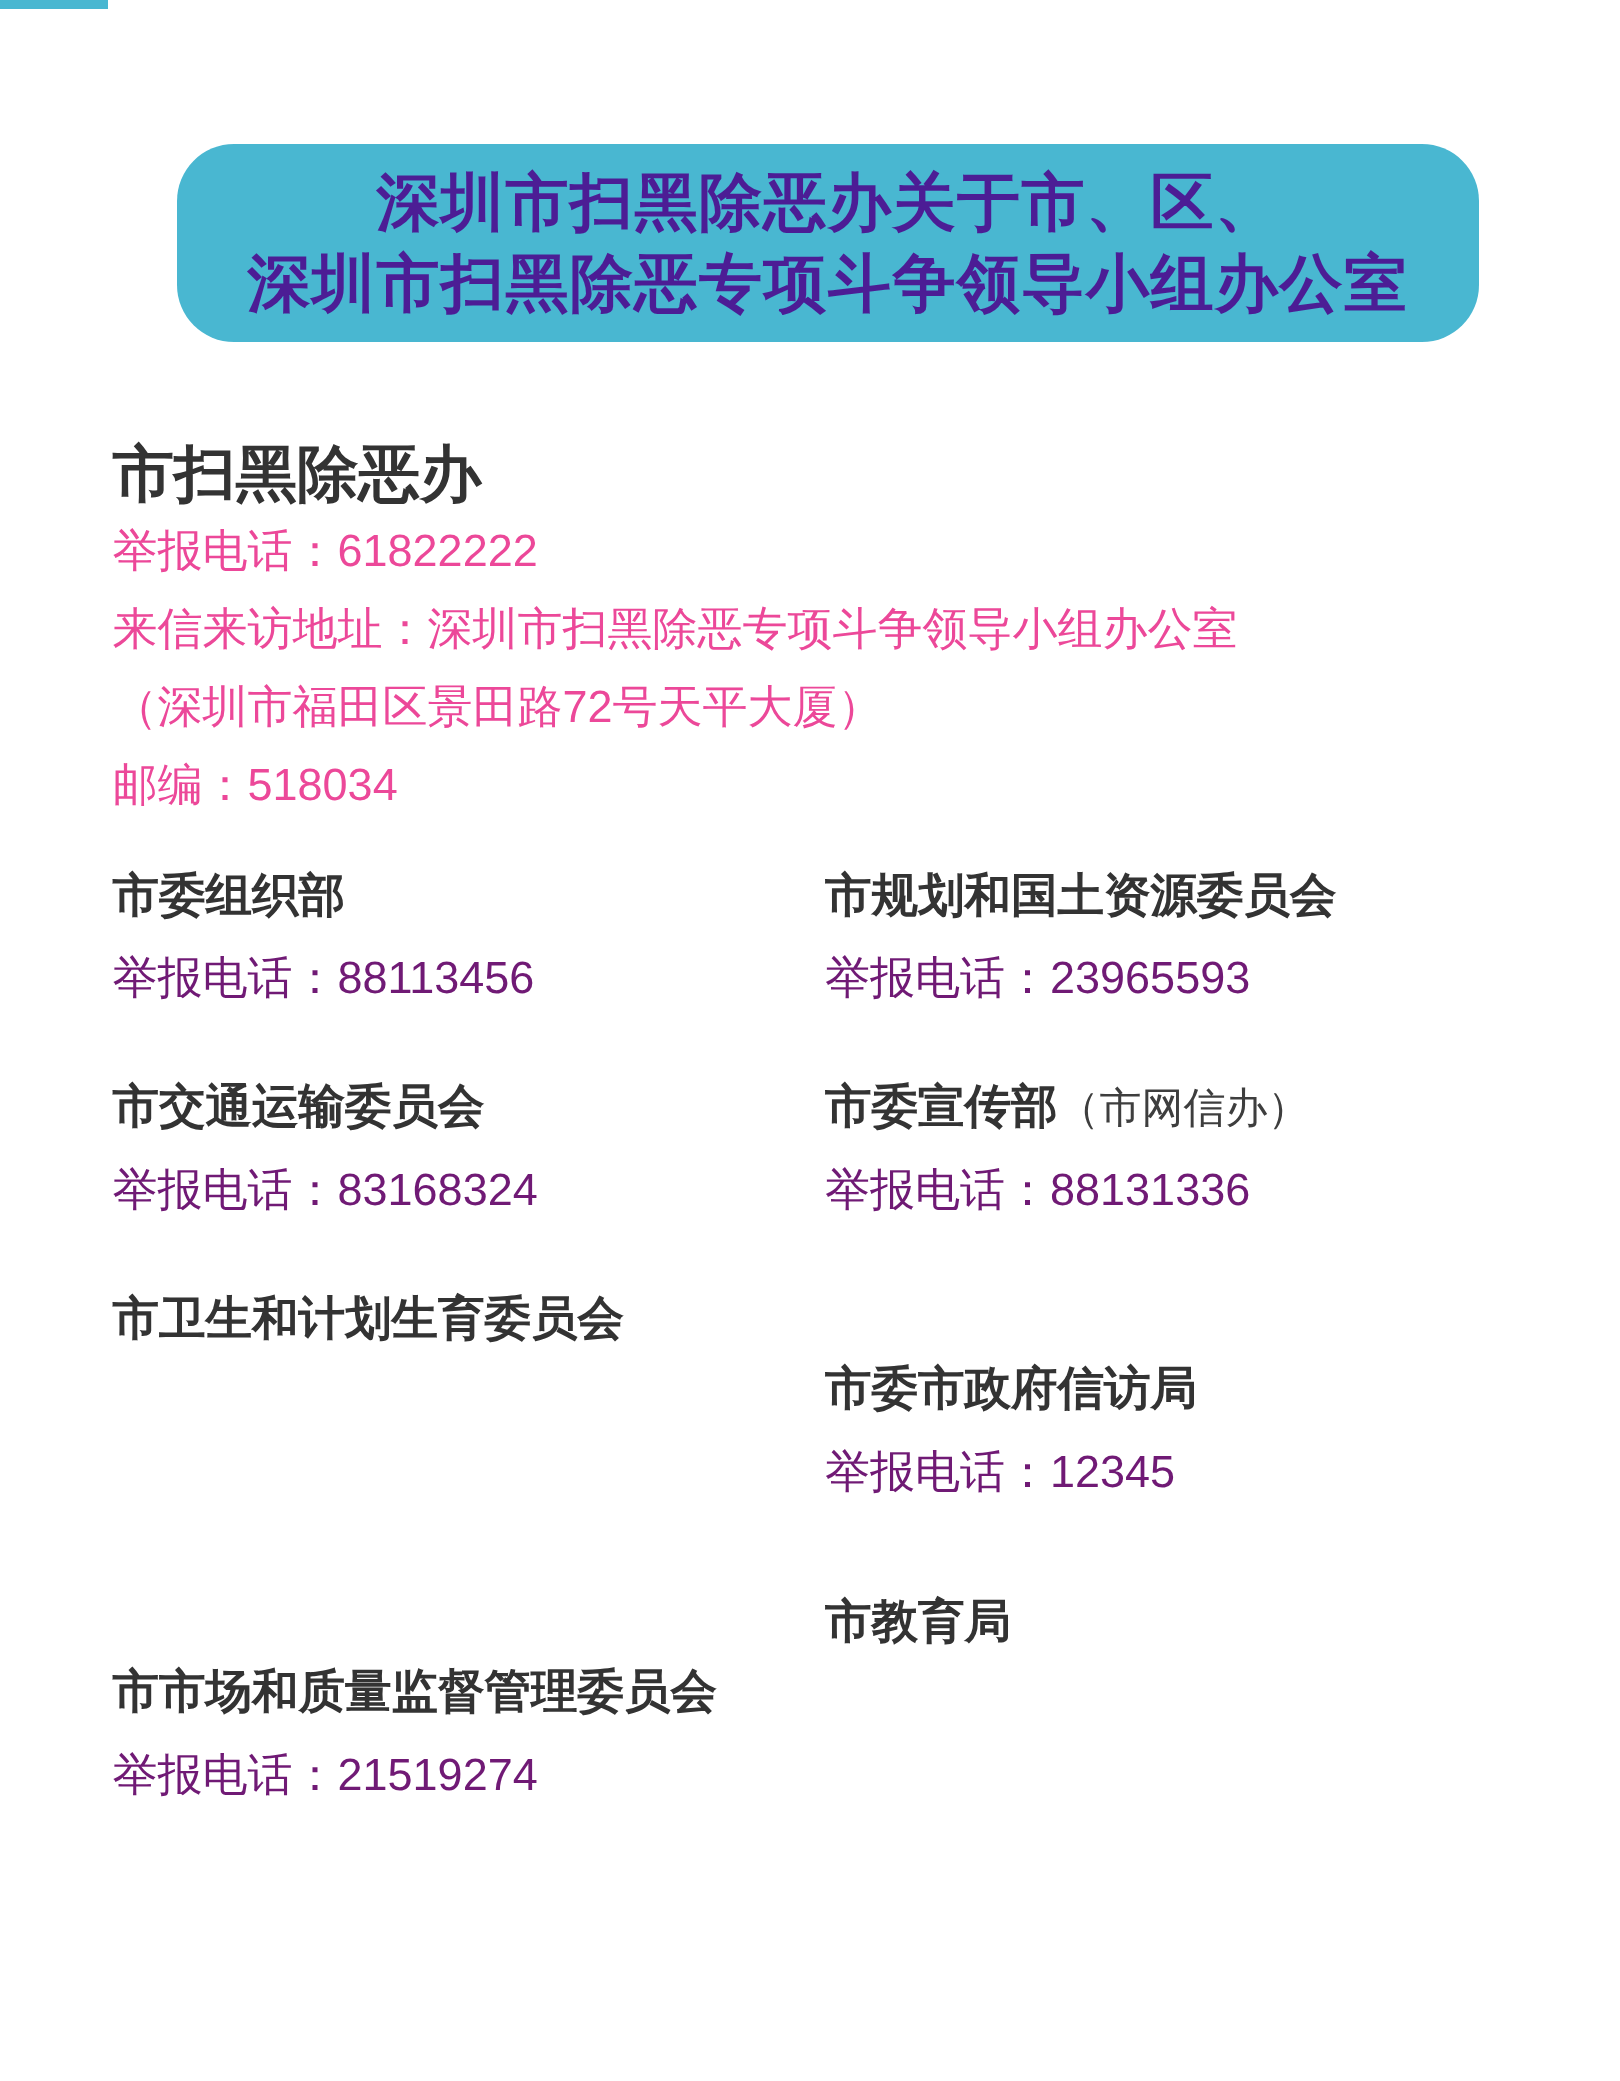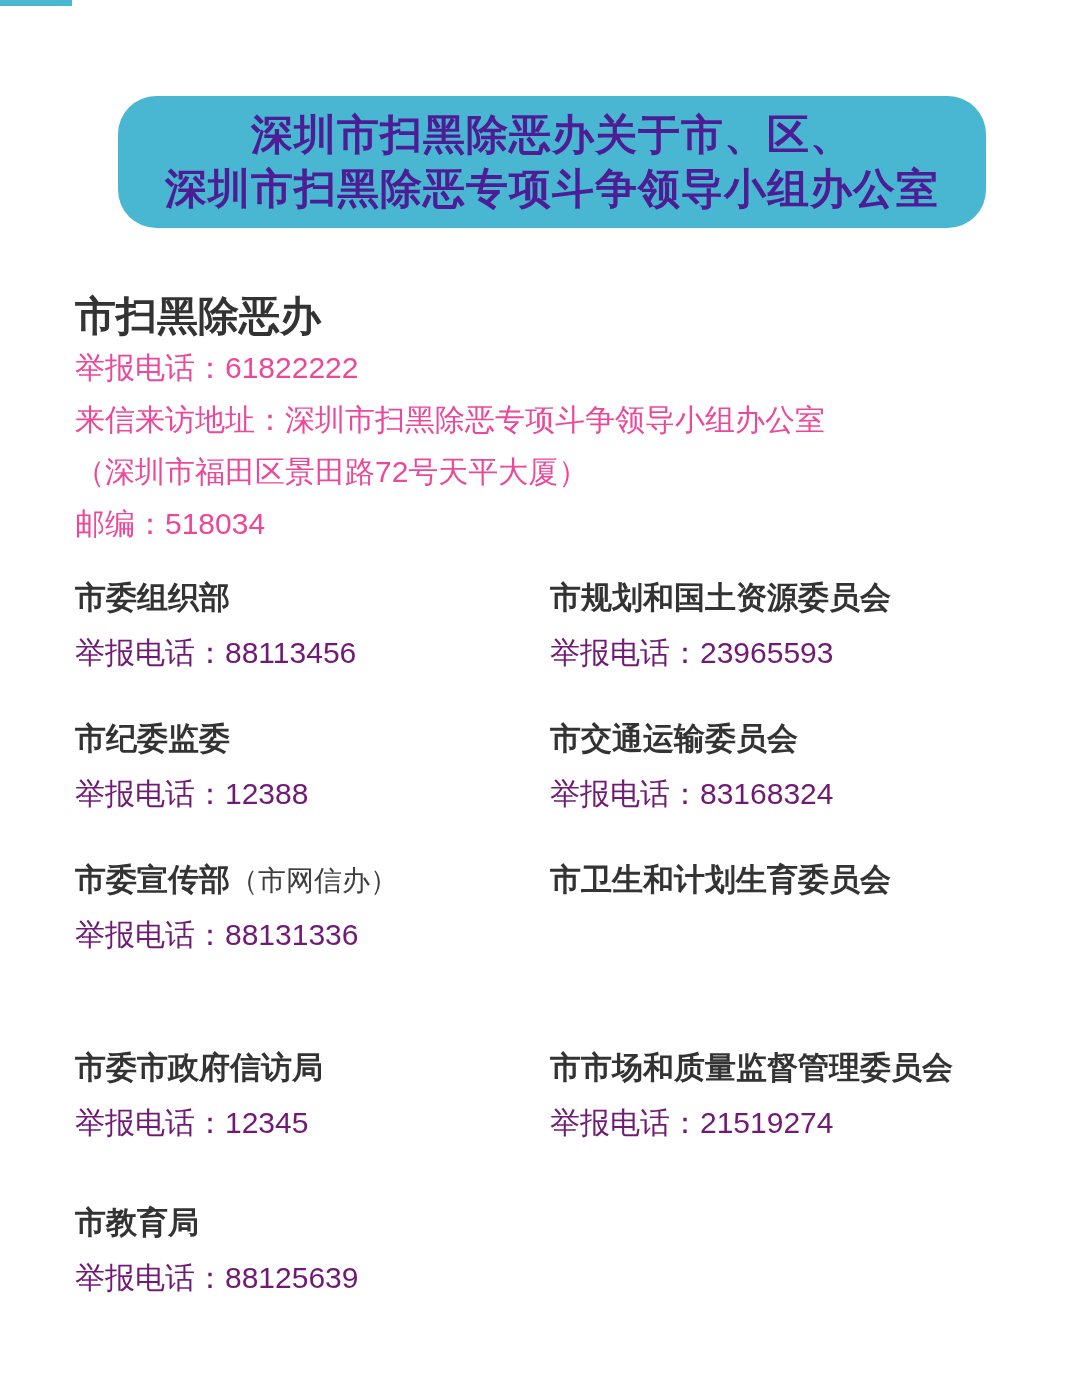--- a/index.html
+++ b/index.html
@@ -104,24 +104,20 @@
     <div class="dept">
       <div class="dept-name-row"><span>市委组织部</span><span class="dept-suffix"></span></div>
       <div class="dept-phone-row"><span>举报电话：</span><span>88113456</span></div>
     </div>
 
     <div class="dept">
       <div class="dept-name-row"><span>市规划和国土资源委员会</span><span class="dept-suffix"></span></div>
       <div class="dept-phone-row"><span>举报电话：</span><span>23965593</span></div>
     </div>
 
-    <div class="dept">
-      <div class="dept-name-row"><span>市纪委监委</span><span class="dept-suffix"></span></div>
-      <div class="dept-phone-row"><span>举报电话：</span><span>12388</span></div>
-    </div>
 
     <div class="dept">
       <div class="dept-name-row"><span>市交通运输委员会</span><span class="dept-suffix"></span></div>
       <div class="dept-phone-row"><span>举报电话：</span><span>83168324</span></div>
     </div>
 
     <div class="dept">
       <div class="dept-name-row"><span>市委宣传部</span><span class="dept-suffix">（市网信办）</span></div>
       <div class="dept-phone-row"><span>举报电话：</span><span>88131336</span></div>
     </div>
@@ -135,17 +131,16 @@
       <div class="dept-phone-row"><span>举报电话：</span><span>12345</span></div>
     </div>
 
     <div class="dept tall">
       <div class="dept-name-row"><span>市市场和质量监督管理委员会</span><span class="dept-suffix"></span></div>
       <div class="dept-phone-row"><span>举报电话：</span><span>21519274</span></div>
     </div>
 
     <div class="dept">
       <div class="dept-name-row"><span>市教育局</span><span class="dept-suffix"></span></div>
-      <div class="dept-phone-row"><span>举报电话：</span><span>88125639</span></div>
     </div>
 
   </div>
 </div>
 
 </body></html>

